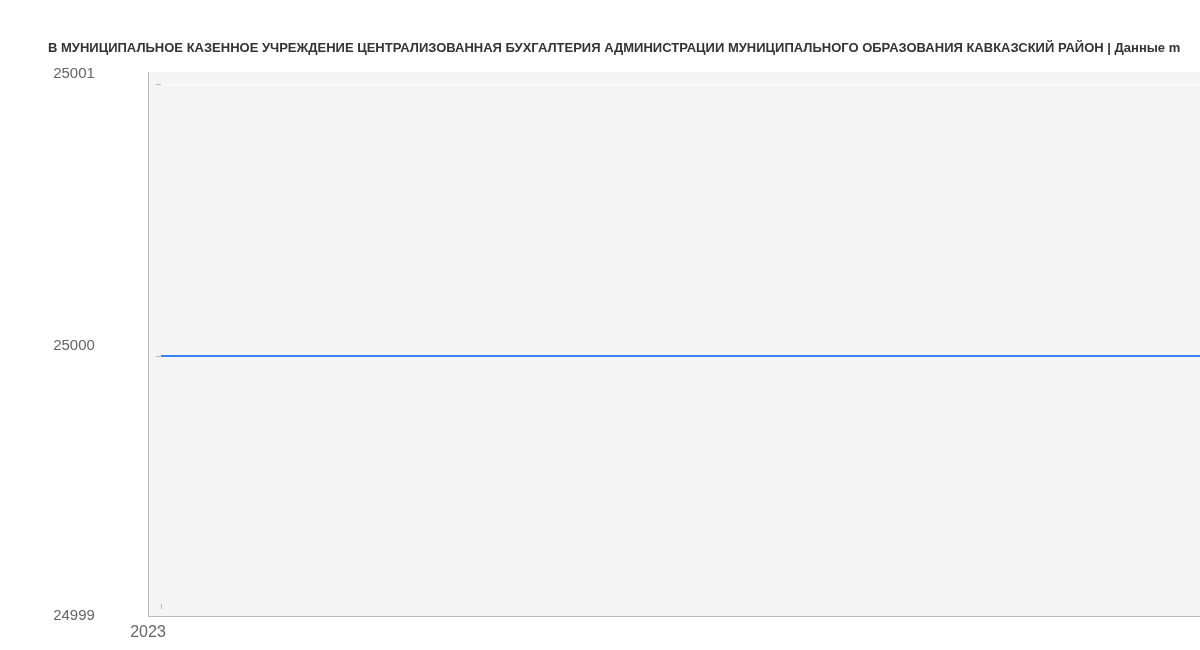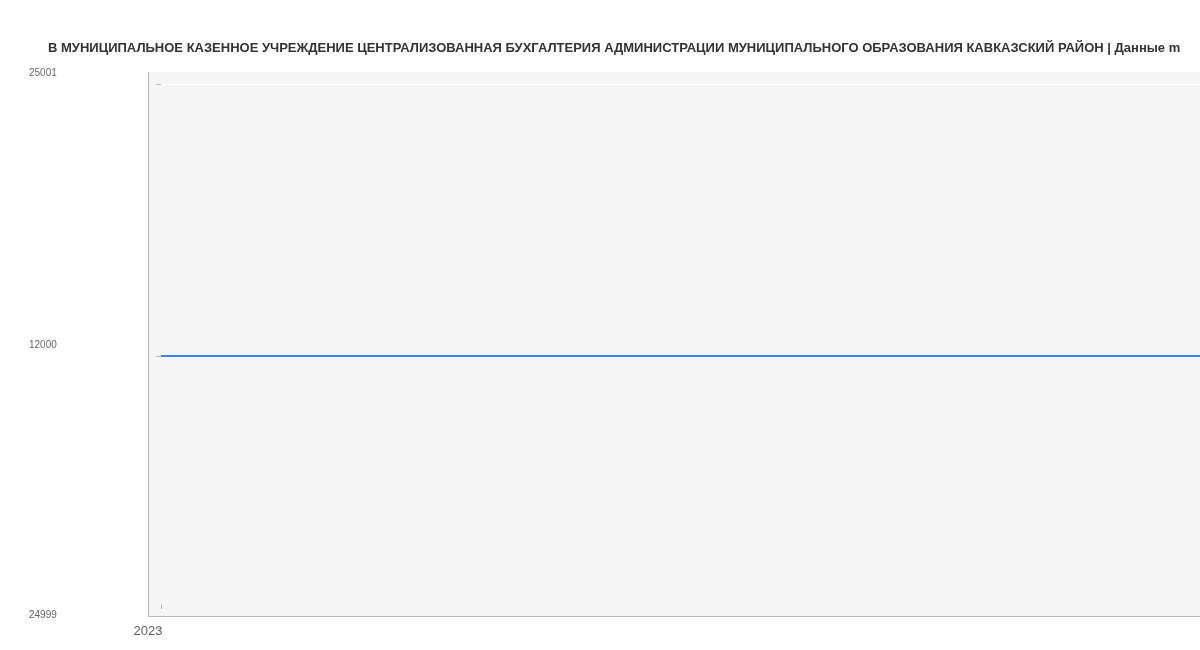--- a/index.html
+++ b/index.html
@@ -46,30 +46,30 @@
       left: 0;
       width: 100%;
       height: 2px;
       background: #3b82f6;
       top: 50%;
       transform: translateY(-1px);
     }
     .y-tick {
       position: absolute;
       right: 1105px;
-      font-size: 10px;
+      font-size: 15px;
       color: #666;
-      text-align: left;
+      text-align: center;
       width: 90px;
       transform: translateY(-50%);
     }
     .x-tick {
       position: absolute;
       top: 575px;
-      font-size: 13px;
+      font-size: 16px;
       color: #666;
       transform: translateX(-50%);
     }
     .tick-mark-y {
       position: absolute;
       left: -5px;
       width: 5px;
       height: 1px;
       background: #bbb;
     }
@@ -96,18 +96,18 @@
     <div class="tick-mark-y" style="top:50%"></div>
     <div class="tick-mark-y" style="top:100%"></div>
 
     <div class="tick-mark-x" style="left:0%"></div>
     <div class="tick-mark-x" style="left:100%"></div>
 
     <div class="data-line"></div>
   </div>
 
   <div class="y-tick" style="top:24px">25001</div>
-  <div class="y-tick" style="top:296px">12000</div>
+  <div class="y-tick" style="top:296px">25000</div>
   <div class="y-tick" style="top:566px">24999</div>
 
   <div class="x-tick" style="left:100px">2023</div>
   <div class="x-tick" style="left:1185px">2018</div>
 </div>
 
 </body></html>

